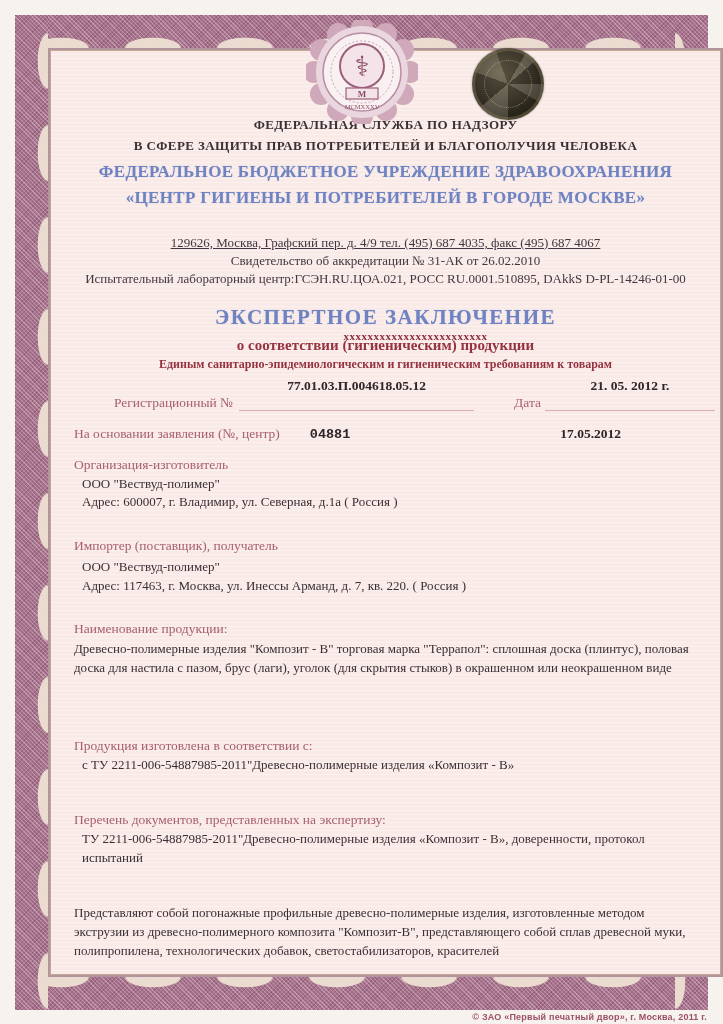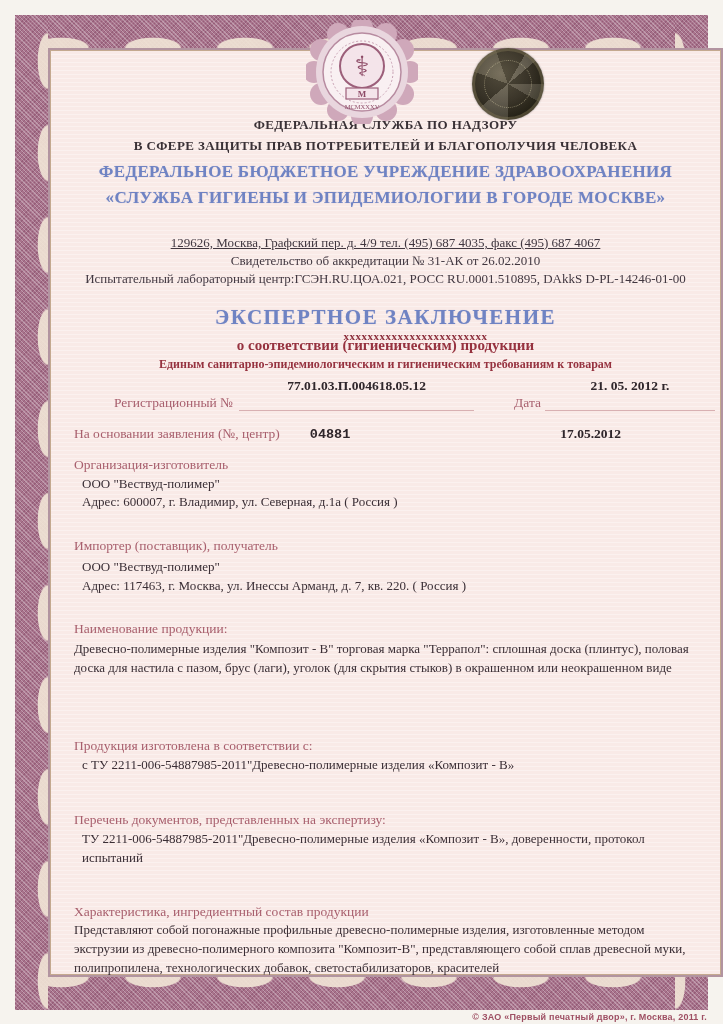--- a/index.html
+++ b/index.html
@@ -135,21 +135,21 @@
 </div>
 
 <div class="hologram"></div>
 
 <div class="interior">
   <div class="inner">
 
     <div class="c h-black">ФЕДЕРАЛЬНАЯ СЛУЖБА ПО НАДЗОРУ</div>
     <div class="c h-black" style="margin-top:3px;">В СФЕРЕ ЗАЩИТЫ ПРАВ ПОТРЕБИТЕЛЕЙ И БЛАГОПОЛУЧИЯ  ЧЕЛОВЕКА</div>
     <div class="c h-blue" style="margin-top:7px;">ФЕДЕРАЛЬНОЕ БЮДЖЕТНОЕ УЧРЕЖДЕНИЕ ЗДРАВООХРАНЕНИЯ</div>
-    <div class="c h-blue" style="margin-top:3px;">«СЛУЖБА ГИГИЕНЫ И ЭПИДЕМИОЛОГИИ В ГОРОДЕ МОСКВЕ»</div>
+    <div class="c h-blue" style="margin-top:3px;">«ЦЕНТР ГИГИЕНЫ И ПОТРЕБИТЕЛЕЙ В ГОРОДЕ МОСКВЕ»</div>
 
     <div class="c addr" style="margin-top:24px;text-decoration:underline;">129626, Москва, Графский пер. д. 4/9 тел. (495) 687 4035, факс (495) 687 4067</div>
     <div class="c addr">Свидетельство об аккредитации № 31-АК от 26.02.2010</div>
     <div class="c addr">Испытательный лабораторный центр:ГСЭН.RU.ЦОА.021, РОСС RU.0001.510895, DAkkS D-PL-14246-01-00</div>
 
     <div class="c title-main">ЭКСПЕРТНОЕ ЗАКЛЮЧЕНИЕ</div>
 
     <div class="c title-sub">
       <span>о соответствии (</span><span class="struck"><span class="xrow">хххххххххххххххххххххххх</span><span>гигиеническим</span></span><span>) продукции</span>
     </div>
@@ -189,20 +189,19 @@
       <div class="lbl-line">Продукция изготовлена в соответствии с:</div>
       <div class="body-line indent" style="margin-top:2px;">с ТУ 2211-006-54887985-2011"Древесно-полимерные изделия «Композит - В»</div>
     </div>
 
     <div class="block" style="margin-top:38px;">
       <div class="lbl-line">Перечень документов, представленных на экспертизу:</div>
       <div class="body-line indent" style="margin-top:2px;">ТУ 2211-006-54887985-2011"Древесно-полимерные изделия «Композит - В», доверенности, протокол испытаний</div>
     </div>
 
     <div class="block" style="margin-top:36px;">
-      <div class="lbl-line">Характеристика, ингредиентный состав продукции</div>
       <div class="body-line" style="margin-top:1px;">Представляют собой погонажные профильные древесно-полимерные изделия, изготовленные методом экструзии из древесно-полимерного композита "Композит-В", представляющего собой сплав древесной муки, полипропилена, технологических добавок, светостабилизаторов, красителей</div>
     </div>
 
   </div>
 </div>
 
 <div class="footer">© ЗАО «Первый печатный двор»,  г. Москва,  2011 г.</div>
 
 </body></html>

